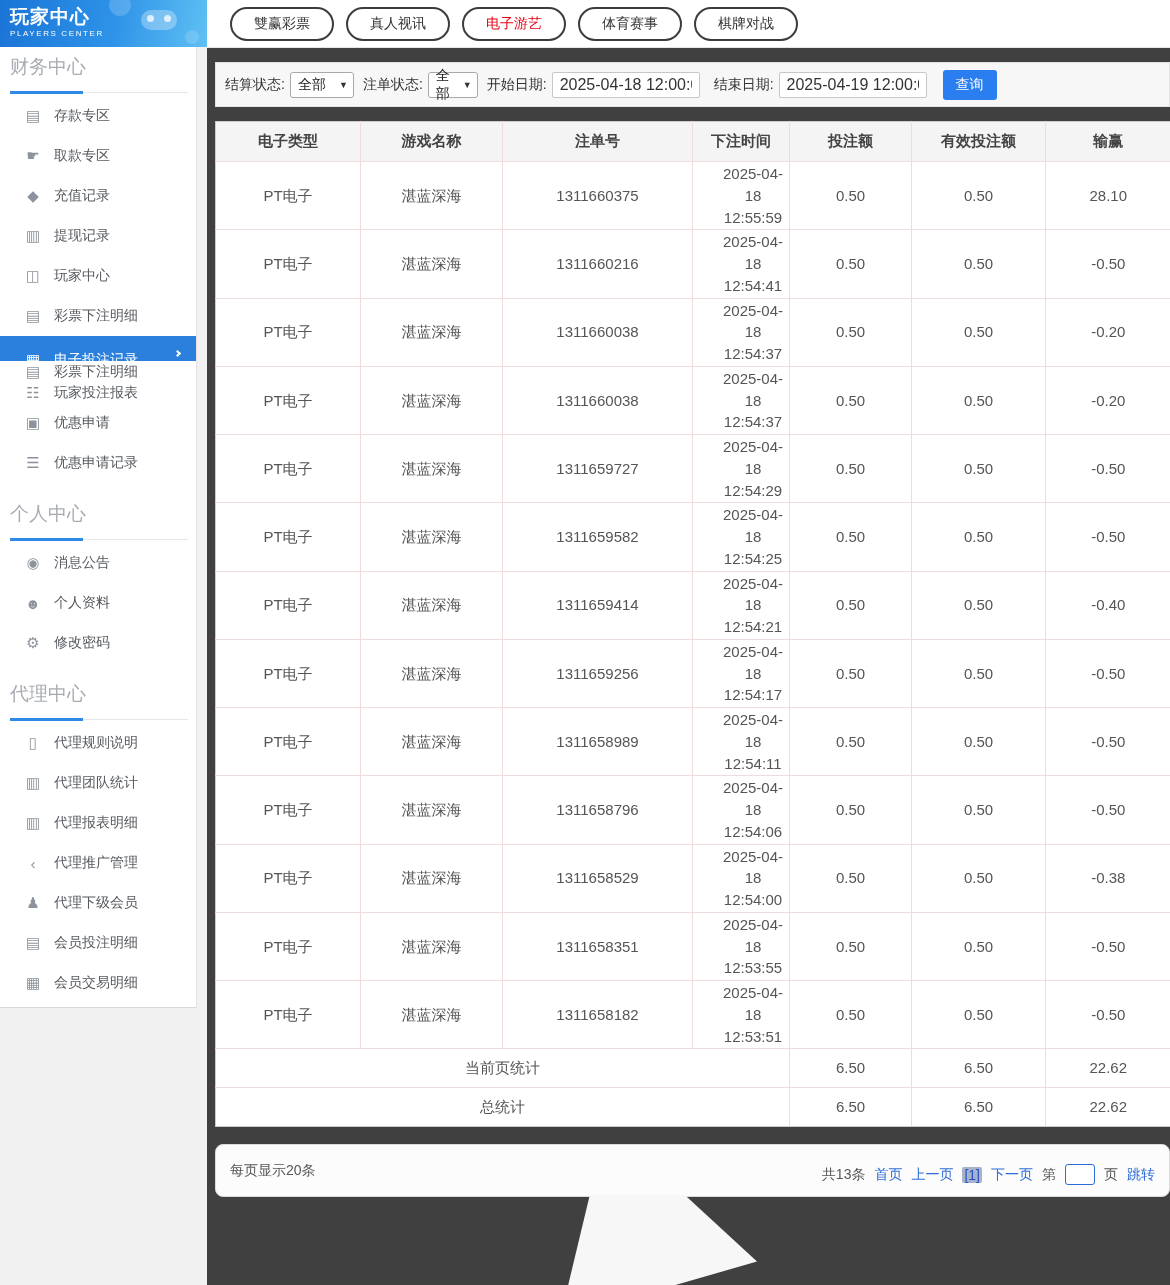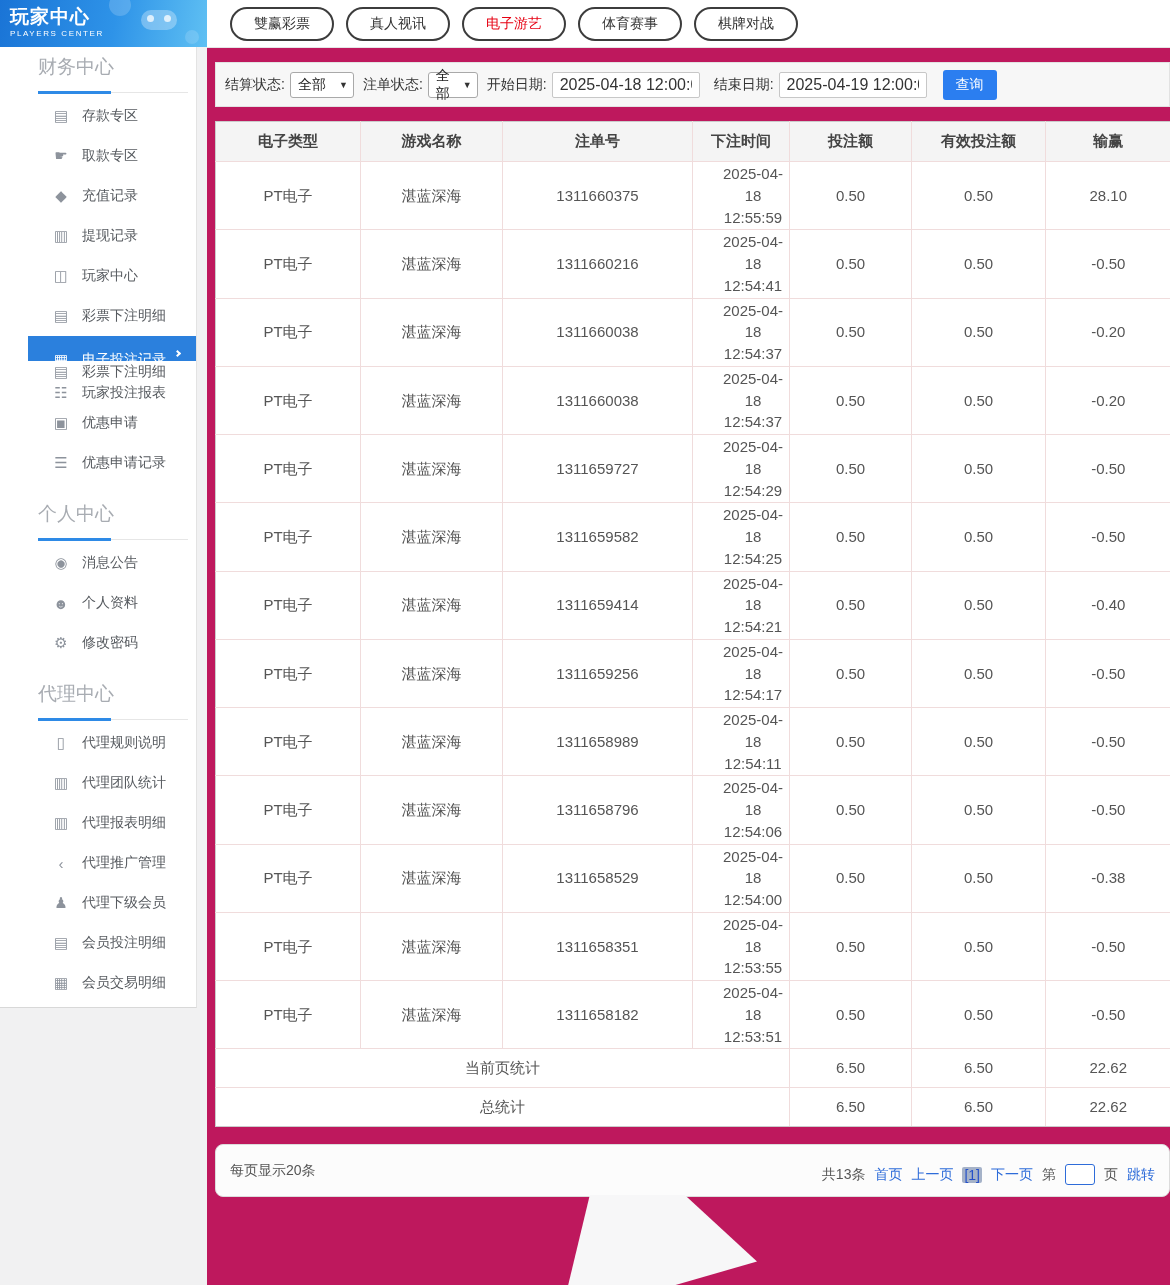--- a/index.html
+++ b/index.html
@@ -27,21 +27,20 @@
   .pad::before { left:6px; } .pad::after { right:6px; }
   .bubble { position:absolute; right:76px; top:-6px; width:22px; height:22px; border-radius:50%;
          background:rgba(255,255,255,.18); }
   .bubble2 { position:absolute; right:8px; top:30px; width:14px; height:14px; border-radius:50%;
          background:rgba(255,255,255,.15); }
 
   .side-panel {
     position:absolute; top:47px; left:0; width:197px; height:961px;
     background:#fff; border-right:1px solid #e3e3e3; border-bottom:1px solid #d8d8d8;
     overflow:hidden;
-    padding-left:28px;
   }
   .sec-title { margin:20px 0 0 10px; font-size:19px; color:#a8acb2; line-height:22px; }
   .sec-title.first { margin-top:9px; }
   .sec-underline { position:relative; height:3px; margin-top:13px; }
   .sec-underline .gray { position:absolute; left:10px; right:8px; top:1px; height:1px; background:#e6e6e6; }
   .sec-underline .blue { position:absolute; left:10px; top:0; width:73px; height:3px; background:#2e8ae6; }
 
   .menu-item { display:flex; align-items:center; height:40px; padding-left:24px;
                font-size:14px; color:#565a5f; cursor:pointer; }
   .menu-item.first-of-sec { margin-top:2px; }
@@ -49,21 +48,21 @@
   .menu-item.tight { height:21px; }
   .menu-item.active {
     height:25px; background:#2b80dd; color:#fff; overflow:hidden;
     padding-top:15px; position:relative; align-items:flex-start;
   }
   .menu-item.active .mi-icon { color:#fff; }
   .chev { position:absolute; right:16px; bottom:5px; width:5px; height:5px;
           border-right:2px solid #fff; border-bottom:2px solid #fff; transform:rotate(-45deg); }
 
   
-  .main { position:absolute; left:207px; top:0; width:963px; height:1285px; background:#be185d; }
+  .main { position:absolute; left:207px; top:0; width:963px; height:1285px; background:#404040; }
   .tabbar { height:48px; border-bottom:1px solid #e5e5e5; background:#fff;
             display:flex; align-items:center; gap:12px; padding-left:23px; }
   .pill { border:2px solid #3c3c3c; border-radius:17px; padding:6px 22px; font-size:14px;
           color:#333; background:#fff; cursor:pointer; font-family:inherit; }
   .pill.active { color:#e60012; }
 
   .content { padding:14px 0 0 8px; }
   .filterbar { width:955px; height:45px; background:#f7f7f7; border:1px solid #e2e2e2;
                display:flex; align-items:center; padding:0 9px; font-size:14px; color:#333; }
   .flabel { margin-right:5px; white-space:nowrap; }

